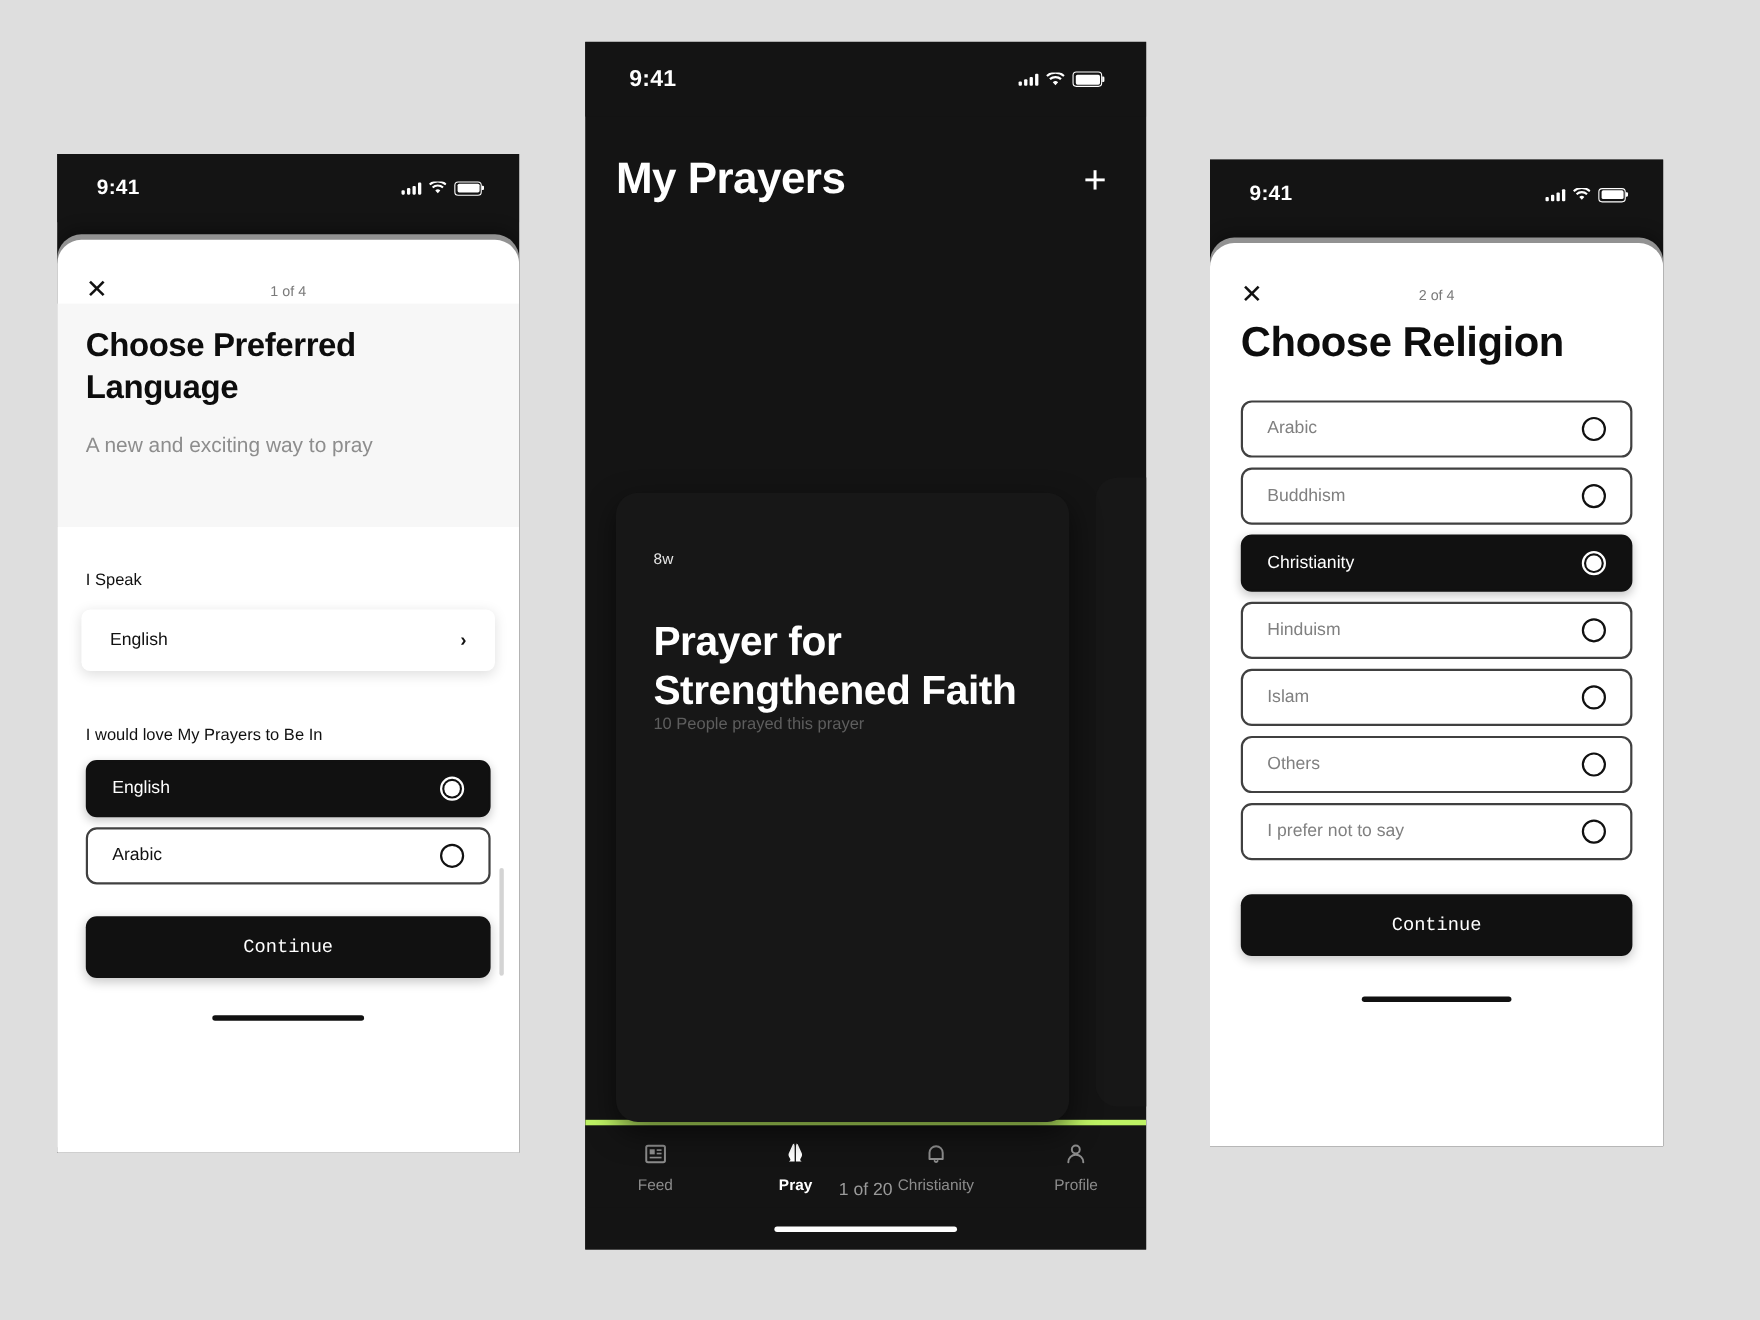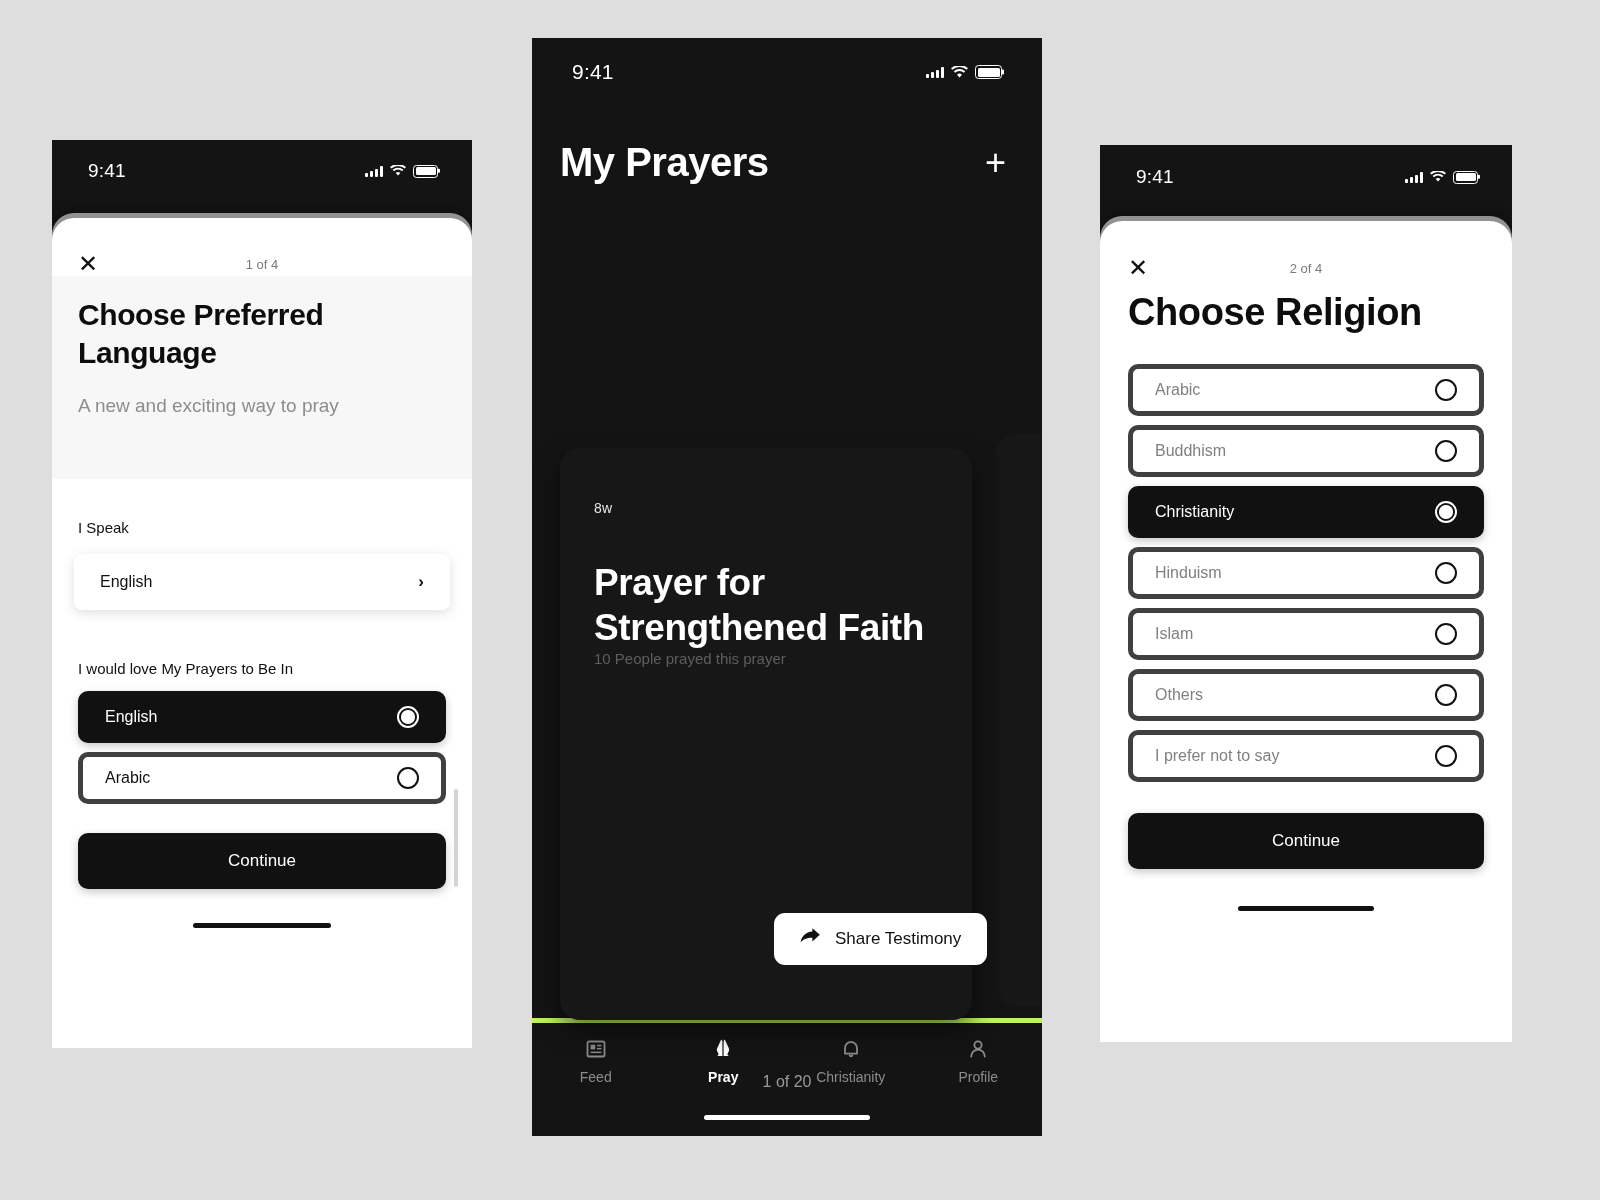--- a/index.html
+++ b/index.html
@@ -26,21 +26,21 @@
   
   .statusbar {
     position: relative;
     display: flex;
     align-items: center;
     justify-content: space-between;
     color: #ffffff;
     background: #141414;
   }
   .status-time {
-    font-weight: normal;
+    font-weight: bold;
     letter-spacing: 0.2px;
   }
   .status-icons {
     display: flex;
     align-items: center;
     gap: 7px;
   }
   .ic-signal { display: flex; align-items: flex-end; gap: 2px; }
   .ic-signal i { display: block; width: 3px; background: #fff; border-radius: 1px; }
   .ic-signal i:nth-child(1) { height: 4px; }
@@ -108,21 +108,21 @@
   .sheet-sub { color: #8d8d8d; }
 
   .field-label { color: #101010; }
 
   
   .opt {
     display: flex;
     align-items: center;
     justify-content: space-between;
     background: #ffffff;
-    border: 5px solid #404040;
+    border: 2px solid #404040;
     cursor: pointer;
     width: 100%;
     text-align: left;
     font-family: "Liberation Sans", sans-serif;
   }
   .opt.sel {
     background: #111111;
     border-color: #111111;
     box-shadow: 0 3px 9px rgba(0,0,0,0.22);
   }
@@ -148,21 +148,21 @@
     background: #ffffff;
   }
 
   .btn-primary {
     background: #111111;
     color: #ffffff;
     border: none;
     border-radius: 10px;
     width: 100%;
     cursor: pointer;
-    font-family: Liberation Sans, sans-serif;
+    font-family: Liberation Mono, monospace;
     box-shadow: 0 3px 10px rgba(0,0,0,0.22);
   }
 
   .home-ind {
     background: #111111;
     border-radius: 100px;
     margin: 0 auto;
   }
 
   
@@ -402,28 +402,20 @@
   <div class="cards-area">
 
     <div class="prayer-card-next"></div>
 
     <div class="prayer-card">
       <div class="age">8w</div>
       <h2 class="prayer-title">Prayer for Strengthened Faith</h2>
       <div class="prayer-meta">10 People prayed this prayer</div>
     </div>
 
-    <button class="share-btn">
-      <span>
-        <svg width="21" height="19" viewBox="0 0 21 19">
-            <path d="M12.4 1.2v3.4C5.8 4.9 1.7 9.2.6 15.4c2.6-2.9 5.9-4.6 11.8-4.6v3.6l7.4-6.6-7.4-6.6z" fill="#111"></path>
-          </svg>
-      </span>
-      <span>Share Testimony</span>
-    </button>
 
     <div class="pager">1 of 20</div>
   </div>
 
   <div class="tabbar">
     <button class="tab">
       <span>
         <svg width="24" height="24" viewBox="0 0 24 24">
             <rect x="3.5" y="4.5" width="17" height="15" rx="1.6" fill="none" stroke="#8c8c8c" stroke-width="1.8"></rect>
             <rect x="6.6" y="7.8" width="4.6" height="4.6" fill="#8c8c8c"></rect>

